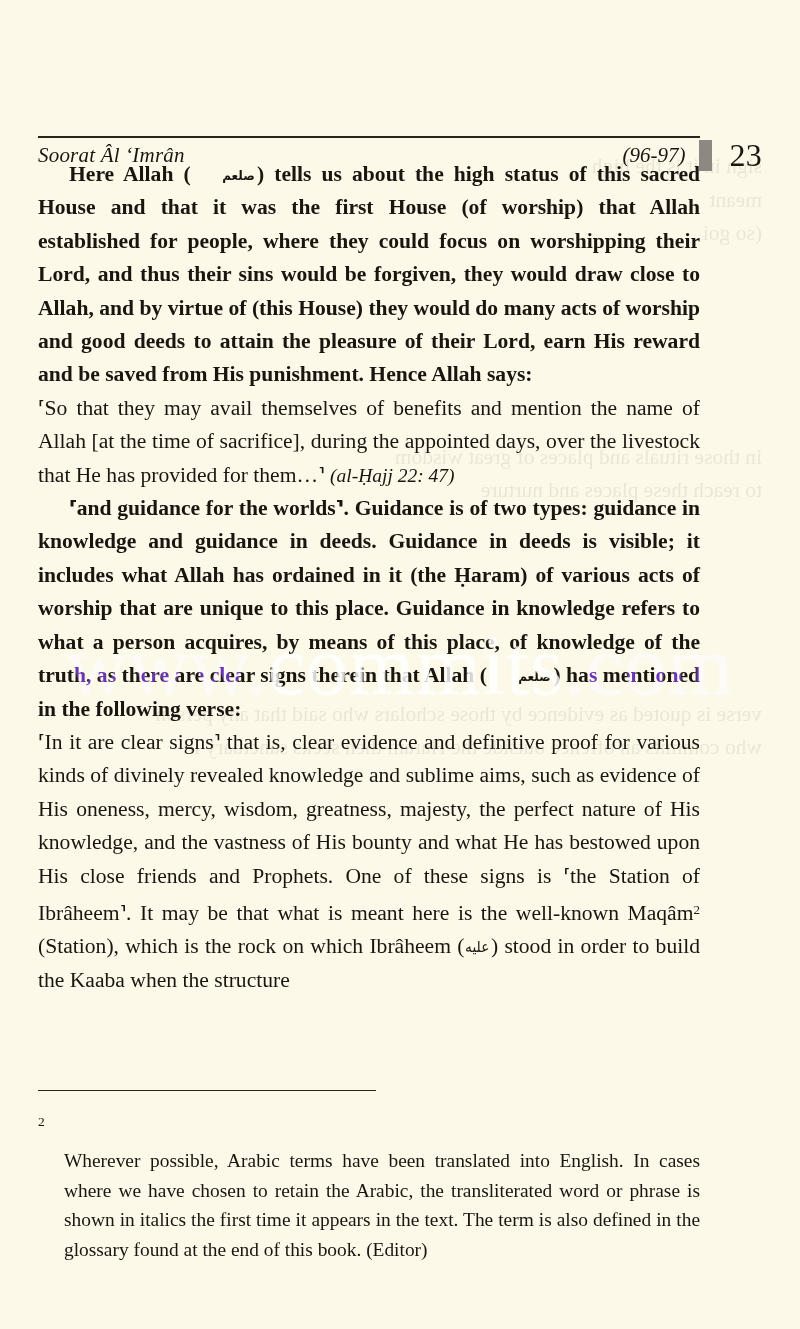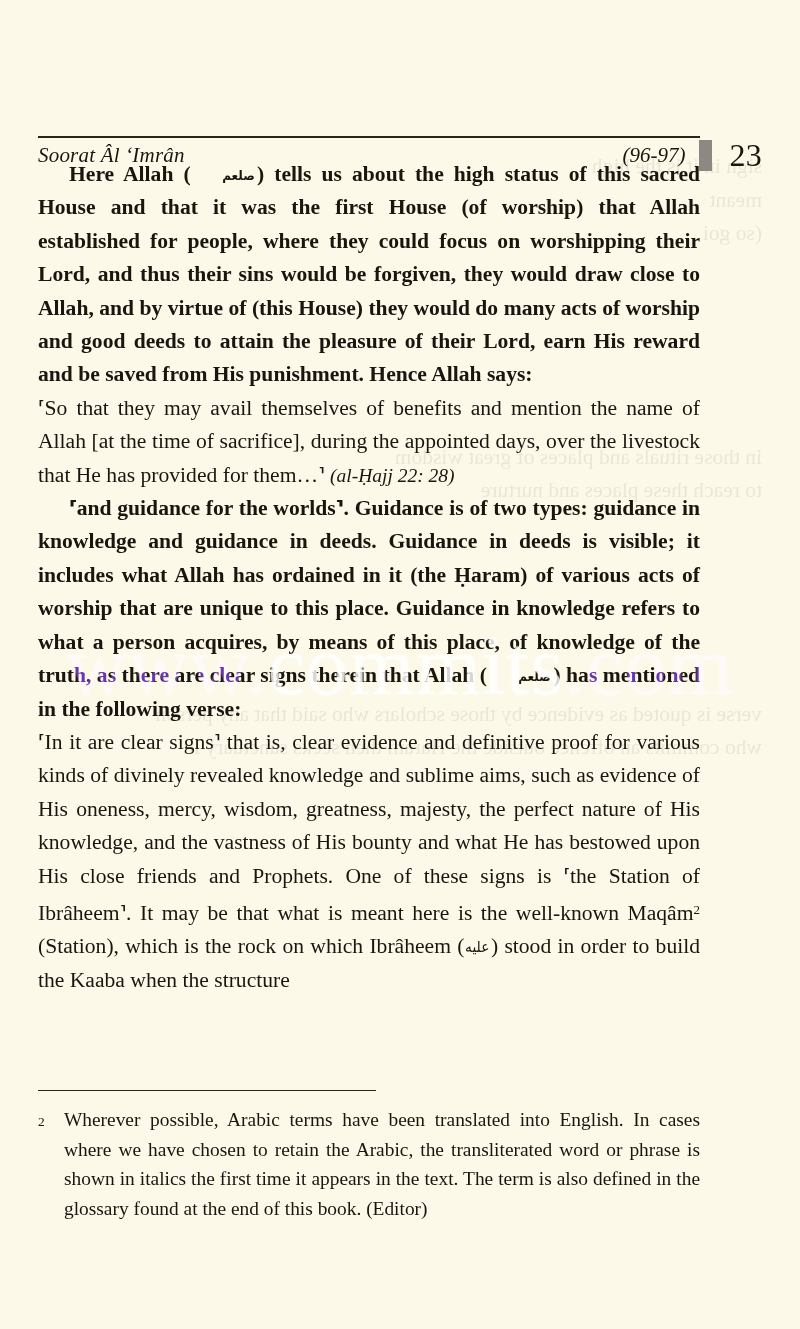--- a/index.html
+++ b/index.html
@@ -170,20 +170,21 @@
     line-height: 29.5px;
   }
   .fn-marker {
     flex: 0 0 26px;
     font-size: 13.5px;
     padding-top: 2px;
   }
   .fn-text {
     flex: 1 1 auto;
     text-align: justify;
+    margin-top: 41px;
   }
 
   
   .watermark {
     position: absolute;
     top: 617px;
     left: -8px;
     width: 816px;
     z-index: 5;
     pointer-events: none;
@@ -227,21 +228,21 @@
       <span class="rh-pageno">23</span>
     </div>
   </div>
   <div class="head-rule"></div>
 
   <div class="body-col">
 
     <p class="para-indent">Here Allah (<span class="honorific honorific-swt">صلعم</span>) tells us about the high status of this sacred House and that it was the first House (of worship) that Allah established for people, where they could focus on worshipping their Lord, and thus their sins would be forgiven, they would draw close to Allah, and by virtue of (this House) they would do many acts of worship and good deeds to attain the pleasure of their Lord, earn His reward and be saved from His punishment. Hence Allah says:</p>
 
 
-    <p class="quran"><span class="orn">⸢</span>So that they may avail themselves of benefits and mention the name of Allah [at the time of sacrifice], during the appointed days, over the livestock that He has provided for them…<span class="orn">⸣</span> <span class="cite">(al-Ḥajj 22: 28)</span></p>
+    <p class="quran"><span class="orn">⸢</span>So that they may avail themselves of benefits and mention the name of Allah [at the time of sacrifice], during the appointed days, over the livestock that He has provided for them…<span class="orn">⸣</span> <span class="cite">(al-Ḥajj 22: 47)</span></p>
 
     <p class="para-indent"><span class="orn">⸢</span>and guidance for the worlds<span class="orn">⸣</span>. Guidance is of two types: guidance in knowledge and guidance in deeds. Guidance in deeds is visible; it includes what Allah has ordained in it (the Ḥaram) of various acts of worship that are unique to this place. Guidance in knowledge refers to what a person acquires, by means of this place, of knowledge of the truth, as there are clear signs therein that Allah (<span class="honorific honorific-swt">صلعم</span>) has mentioned in the following verse:</p>
 
     <p class="quran"><span class="orn">⸢</span>In it are clear signs<span class="orn">⸣</span> that is, clear evidence and definitive proof for various kinds of divinely revealed knowledge and sublime aims, such as evidence of His oneness, mercy, wisdom, greatness, majesty, the perfect nature of His knowledge, and the vastness of His bounty and what He has bestowed upon His close friends and Prophets. One of these signs is <span class="orn">⸢</span>the Station of Ibrâheem<span class="orn">⸣</span>. It may be that what is meant here is the well-known <span class="ital">Maqâm</span><sup class="fn">2</sup> (Station), which is the rock on which Ibrâheem (<span class="honorific">عليه</span>) stood in order to build the Kaaba when the structure</p>
 
   </div>
 
   <div class="watermark">
     <span class="wm-lite">www.</span><span>commits</span><span class="wm-lite">.com</span>
   </div>

